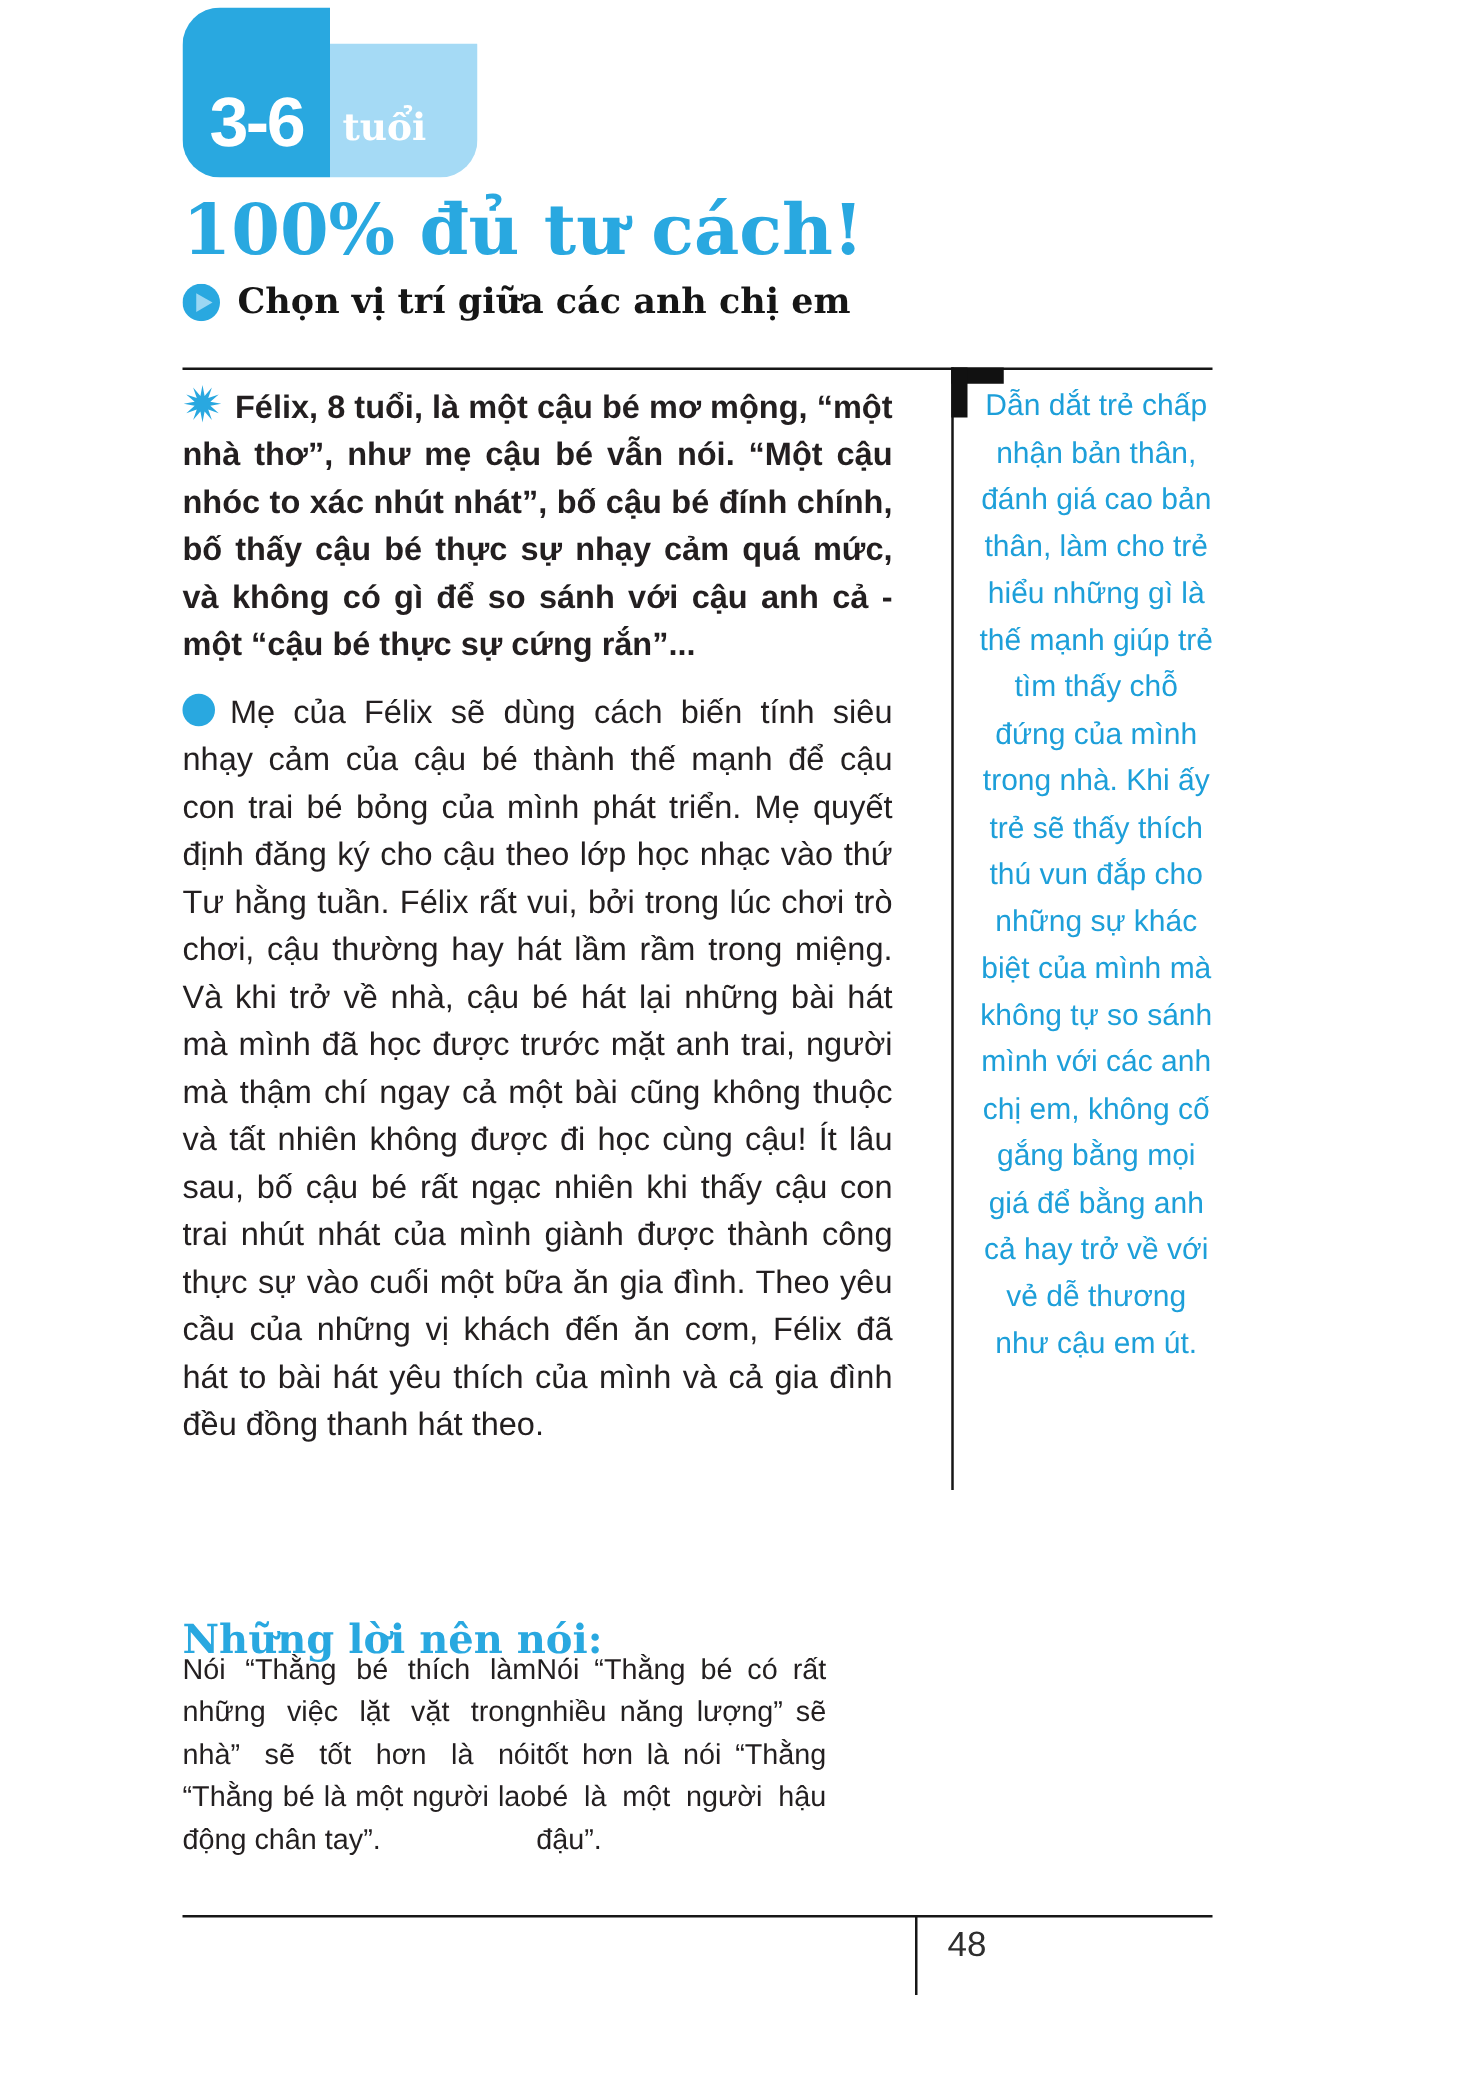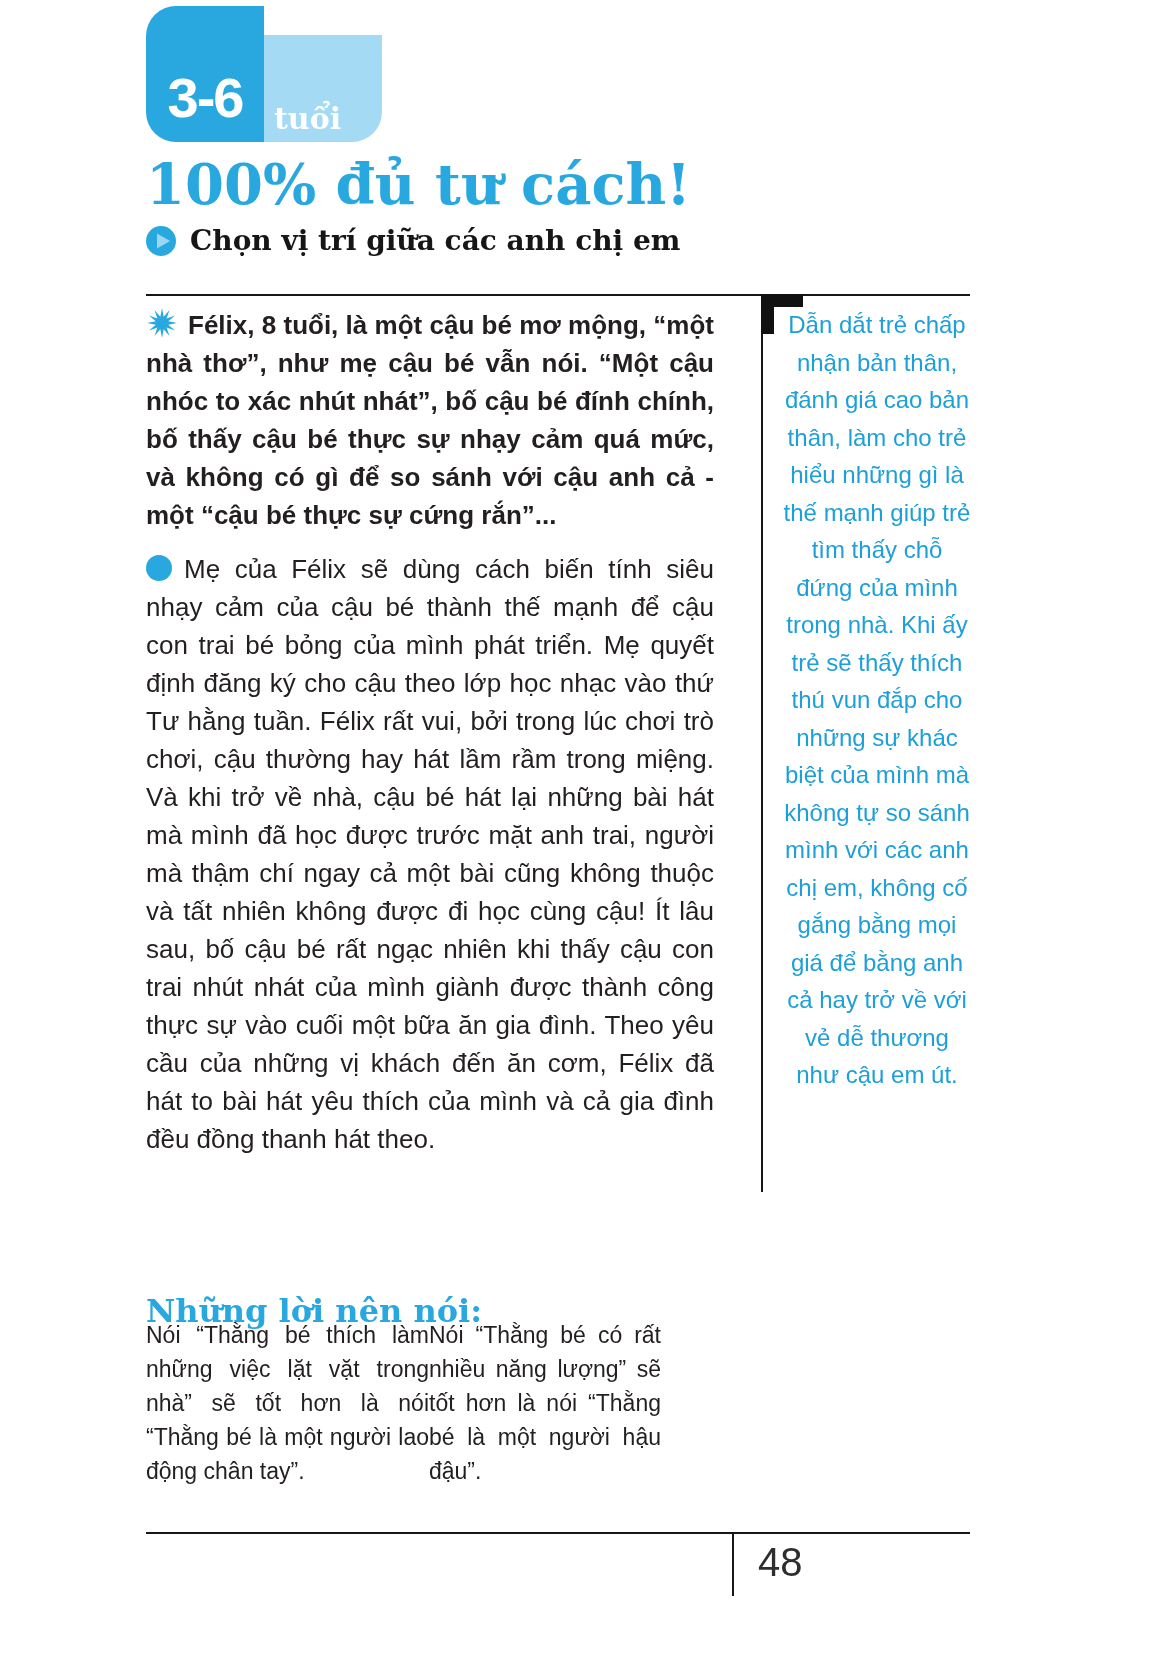--- a/index.html
+++ b/index.html
@@ -12,25 +12,25 @@
   body{background:#ffffff;font-family:"Liberation Sans",sans-serif;}
   .page{
     position:relative;width:1057px;height:1662px;background:#ffffff;overflow:hidden;
     color:var(--ink);
   }
   
   .badge{position:absolute;left:146px;top:6px;width:236px;height:136px;border-radius:30px;overflow:hidden;display:flex;}
   .badge-dark{width:118px;background:var(--accent);color:#fff;display:flex;align-items:flex-end;justify-content:center;
     font-weight:bold;font-size:56px;line-height:1;padding-bottom:16px;letter-spacing:-2px;}
   .badge-light{flex:1;background:var(--light);color:#fff;display:flex;align-items:flex-end;
-    font-family:"DejaVu Serif",serif;font-weight:bold;font-size:30px;line-height:1;padding:0 0 8px 10px;margin-top:29px;}
+    font-family:"DejaVu Serif",serif;font-weight:bold;font-size:30px;line-height:1;padding:0 0 24px 10px;margin-top:29px;}
   
   .title{position:absolute;left:146px;top:154px;font-family:"DejaVu Serif",serif;font-weight:bold;
     font-size:56px;line-height:1.1;color:var(--accent);}
-  .subtitle-row{position:absolute;left:146px;top:224px;display:flex;align-items:center;gap:14px;}
+  .subtitle-row{position:absolute;left:146px;top:224px;display:flex;align-items:flex-end;gap:14px;}
   .play{width:30px;height:30px;flex:0 0 auto;display:block;}
   .subtitle-text{font-family:"DejaVu Serif",serif;font-weight:bold;font-size:28px;color:#161616;}
   .rule{position:absolute;background:#161616;height:2px;}
   .header-rule{left:146px;top:294px;width:824px;}
   
   .main-col{position:absolute;left:146px;top:306px;width:568px;}
   .para{text-align:justify;font-size:26px;line-height:38px;color:var(--ink);}
   .para.intro{font-weight:bold;margin-bottom:16px;}
   .burst{display:inline-block;width:32px;height:32px;margin-right:10px;vertical-align:-5px;}
   .dot{display:inline-block;width:26px;height:26px;border-radius:50%;background:var(--accent);margin-right:12px;vertical-align:-3px;}
@@ -43,21 +43,21 @@
   
   .advice-heading{position:absolute;left:146px;top:1252px;font-family:"DejaVu Serif",serif;font-weight:bold;
     font-size:32px;color:var(--accent);margin-top:40px;}
   .advice-row{position:absolute;left:146px;top:1318px;width:824px;display:grid;
     grid-template-columns:283px 232px 283px;}
   .advice-col{font-size:23px;line-height:34px;text-align:justify;color:var(--ink);}
   .advice-col.blue{color:var(--sidebar);}
   
   .footer-rule{left:146px;top:1532px;width:824px;}
   .footer-tick{position:absolute;left:732px;top:1532px;width:2px;height:64px;background:#161616;}
-  .page-number{position:absolute;left:758px;top:1540px;font-size:40px;color:#2e2e2e;}
+  .page-number{position:absolute;left:758px;top:1540px;font-size:28px;color:#2e2e2e;}
 </style>
 </head>
 <body>
 
 <div class="page">
 
   <div class="badge">
     <div class="badge-dark">3-6</div>
     <div class="badge-light">tuổi</div>
   </div>

